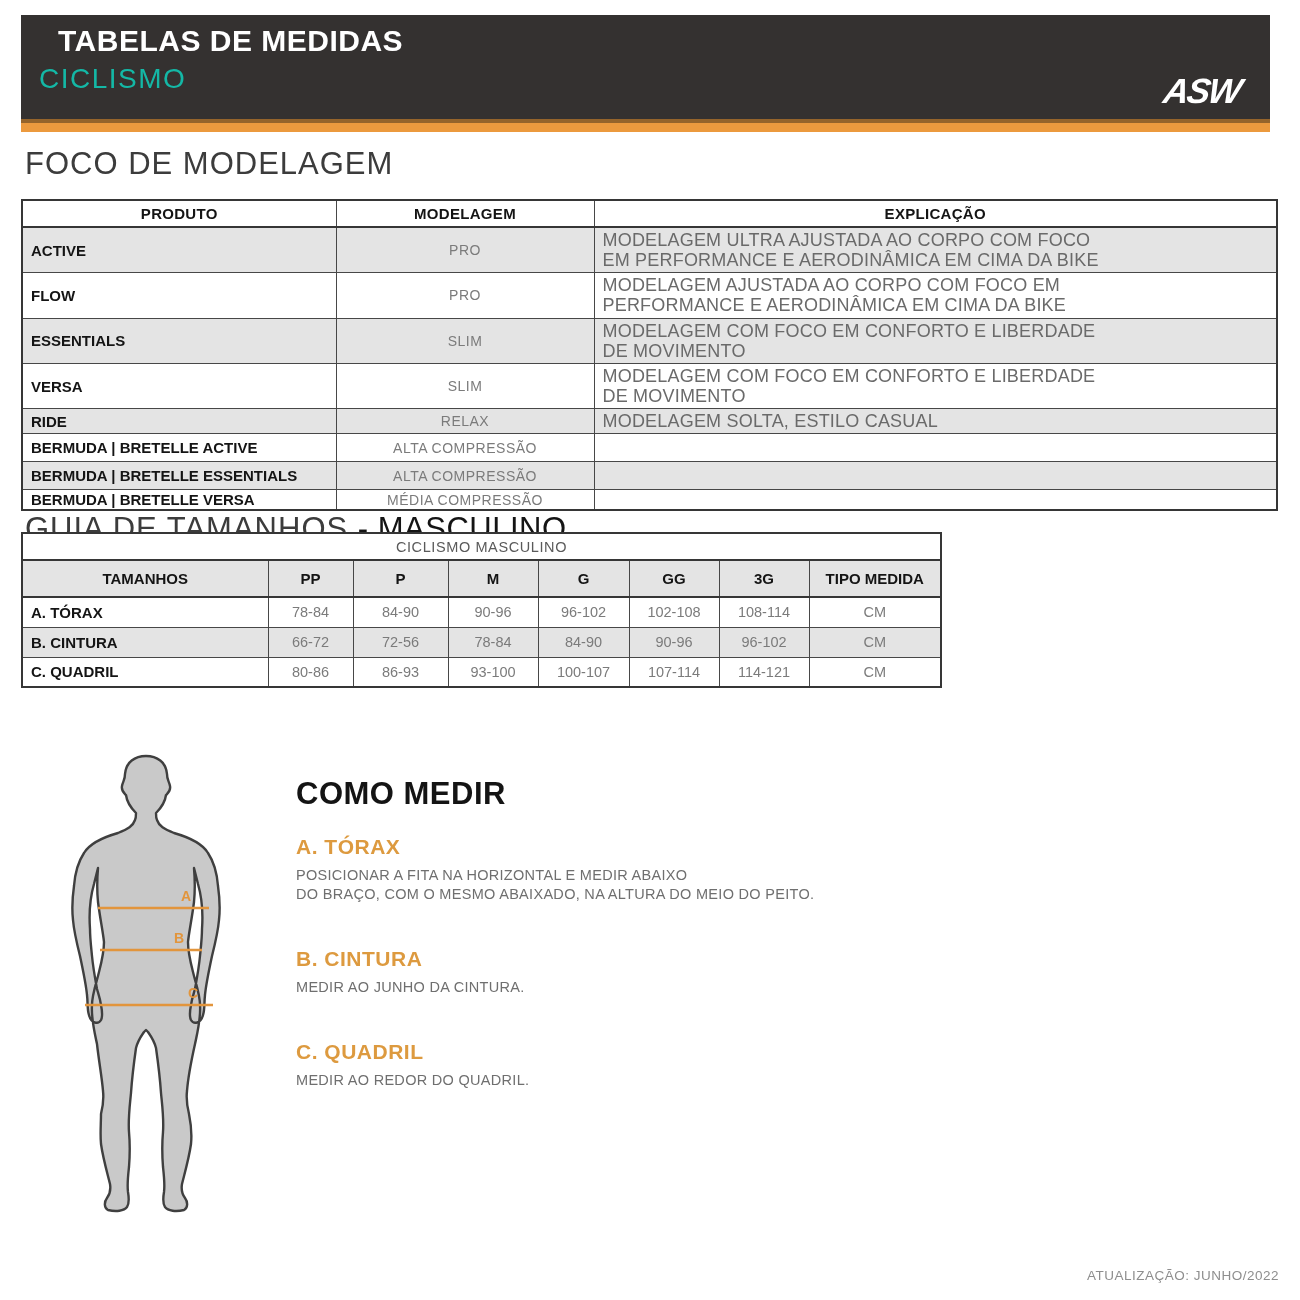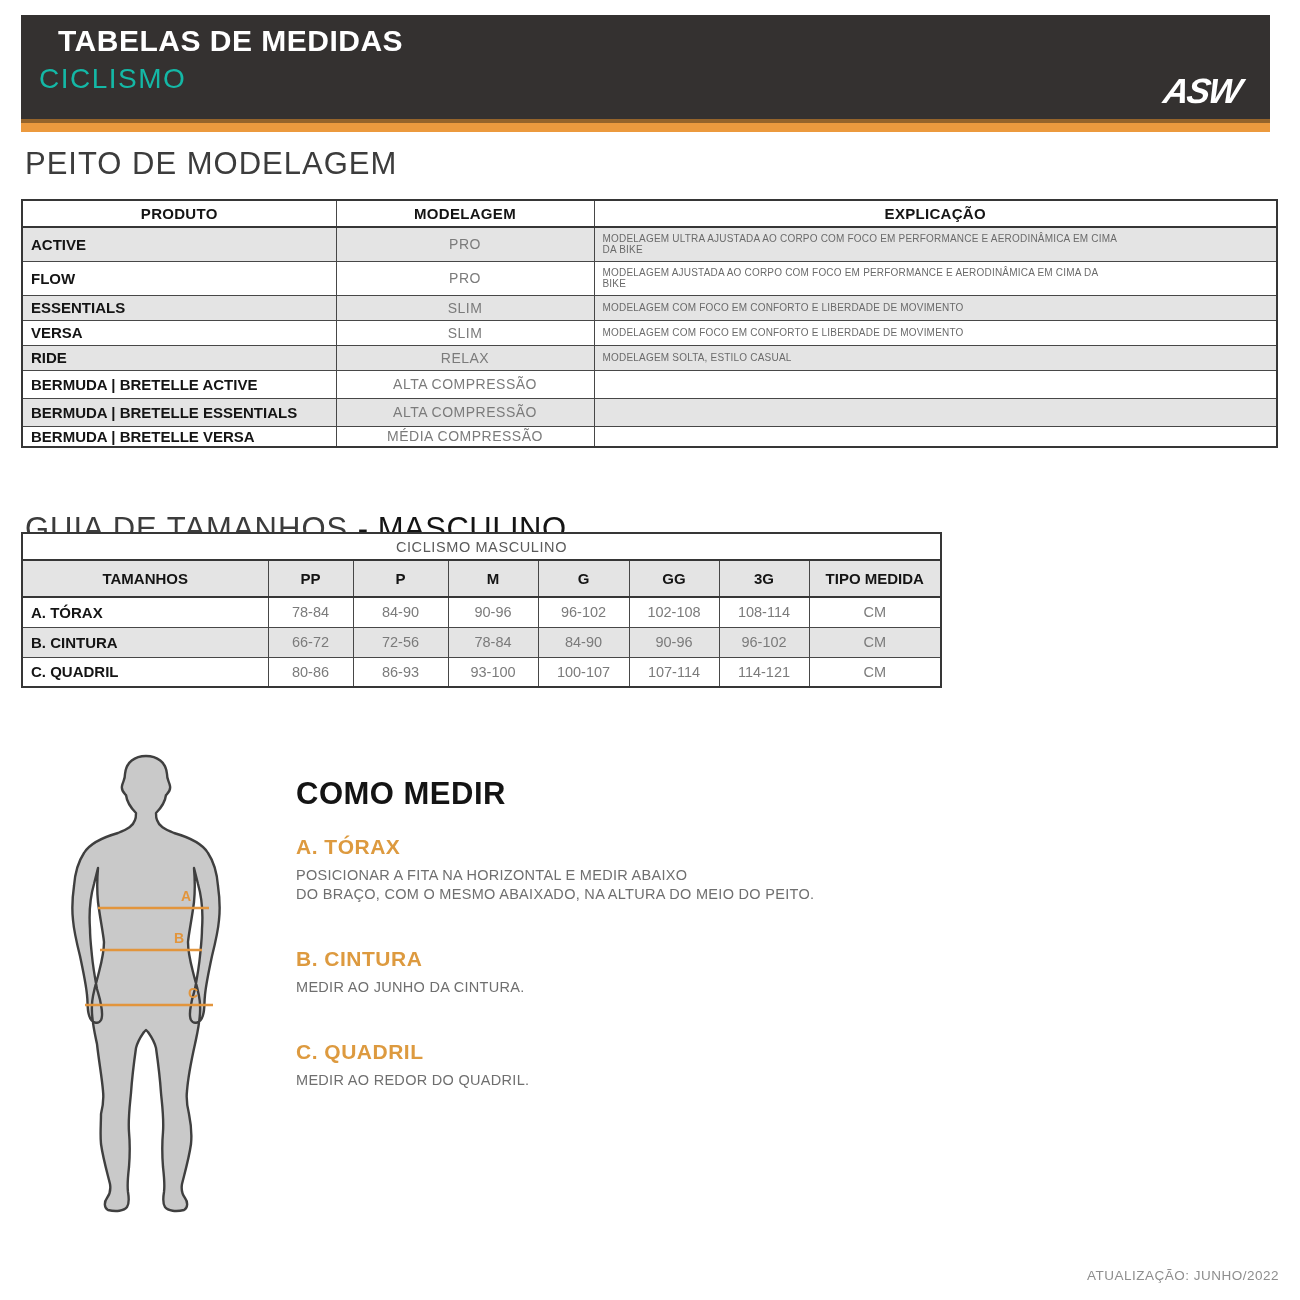--- a/index.html
+++ b/index.html
@@ -21,21 +21,21 @@
 
   
   table { border-collapse:collapse; table-layout:fixed; background:#fff; }
   td, th { border:1px solid #474747; overflow:hidden; }
   tr.shade { background:#e4e4e4; }
 
   .t1 { position:absolute; left:21px; top:199px; width:1257px; border:2px solid #363636; }
   .t1 thead th { height:27px; font-size:15px; font-weight:bold; color:#141414; text-align:center; letter-spacing:.3px; border-bottom:2px solid #363636; }
   .t1 td.c-produto { font-weight:bold; color:#141414; font-size:15px; padding-left:8px; }
   .t1 td.c-modelagem { text-align:center; color:#7b7b7b; font-size:14px; letter-spacing:.5px; }
-  .t1 td.c-explicacao { color:#6a6a6a; font-size:10px; padding:2px 8px; line-height:1.12; letter-spacing:.2px; }
+  .t1 td.c-explicacao { color:#6a6a6a; font-size:18px; padding:2px 8px; line-height:1.12; letter-spacing:.2px; }
   .t1 td.c-explicacao .wrapbox { max-width:515px; }
   .t1 tbody tr:nth-child(1) td, .t1 tbody tr:nth-child(2) td { height:34px; }
   .t1 tbody tr:nth-child(3) td, .t1 tbody tr:nth-child(4) td, .t1 tbody tr:nth-child(5) td { height:25px; }
   .t1 tbody tr:nth-child(6) td, .t1 tbody tr:nth-child(7) td { height:28px; }
   .t1 tbody tr:nth-child(8) td { height:15px; }
 
   .t2 { position:absolute; left:21px; top:532px; width:921px; border:2px solid #363636; }
   .t2 .caption { height:27px; font-weight:normal; color:#5a5a5a; font-size:14.5px; text-align:center; letter-spacing:.6px; background:#fff; border-bottom:2px solid #363636; }
   .t2 thead tr.cols th { height:37px; font-size:15px; font-weight:bold; color:#141414; text-align:center; background:#e4e4e4; border-bottom:2px solid #363636;margin-top:35px; }
   .t2 td { height:30px; text-align:center; color:#7b7b7b; font-size:14.5px; }
@@ -62,21 +62,21 @@
 </head>
 <body>
 
 <header class="topbar">
   <div class="title">TABELAS DE MEDIDAS</div>
   <div class="subtitle">CICLISMO</div>
   <div class="logo">ASW</div>
 </header>
 <div class="accent"></div>
 
-<h2 class="h-section h-modelagem">PEITO DE MODELAGEM</h2>
+<h2 class="h-section h-modelagem">FOCO DE MODELAGEM</h2>
 
 <table class="t1">
   <colgroup>
       <col style="width:314px">
       <col style="width:258px">
       <col>
     </colgroup>
   <thead>
       <tr id="t1-head">
         <th>PRODUTO</th>

